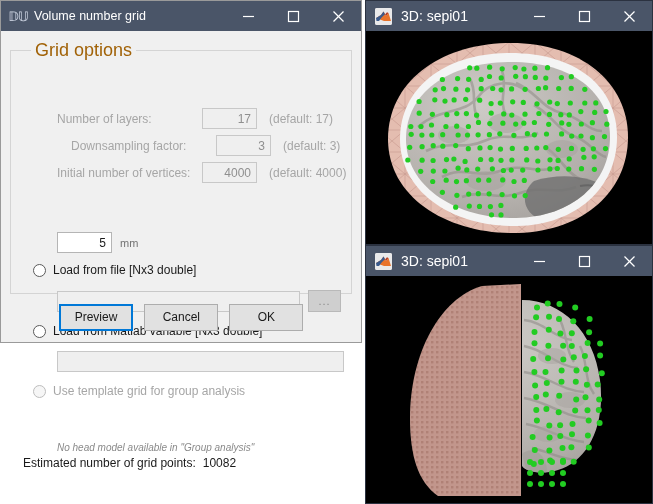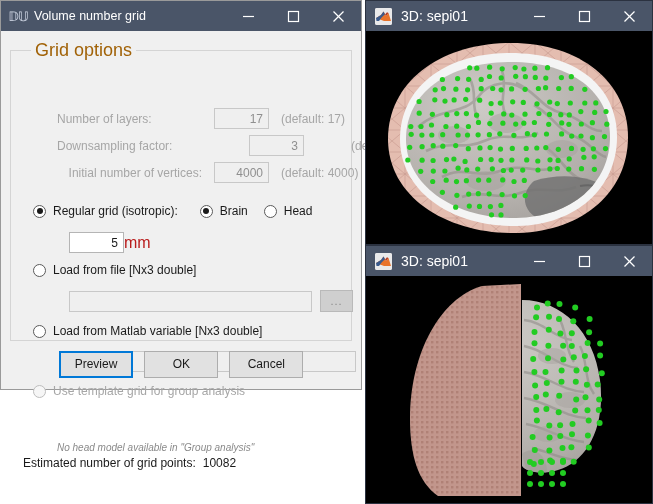--- a/index.html
+++ b/index.html
@@ -11,21 +11,21 @@
   }
   #root {
     position: relative;
     width: 653px; height: 504px;
   }
 
   
   #dialog {
     position: absolute;
     left: 0; top: 0;
-    width: 362px; height: 390px;
+    width: 362px; height: 343px;
     background: #f0f0f0;
     border: 1px solid #9a9a9a;
     box-sizing: border-box;
     display: flex;
     flex-direction: column;
   }
   .titlebar {
     height: 30px;
     background: #4a5568;
     display: flex;
@@ -134,37 +134,36 @@
     border: 1px solid #b5b5b5;
     background: #ffffff;
     box-sizing: border-box;
     font-size: 12px;
     color: #1a1a1a;
     display: flex;
     align-items: center;
     justify-content: flex-end;
     padding: 0 5px;
     height: 21px;
-    margin-left: 12px;
   }
   .tf.disabled {
     background: #efefef;
     border-color: #c8c8c8;
     color: #8f8f8f;
   }
   .tf.empty { justify-content: flex-start; }
   .defnote {
     font-size: 12px;
     color: #a6a6a6;
     margin-left: 12px;
   }
   .unit {
-    font-size: 16px;
-    color: #b91c1c;
-    margin-left: 0;
+    font-size: 11px;
+    color: #737373;
+    margin-left: 8px;
   }
 
   .browsebtn {
     width: 33px; height: 22px;
     background: #cfcfcf;
     border: 1px solid #b9b9b9;
     box-sizing: border-box;
     display: flex; align-items: center; justify-content: center;
     font-size: 11px;
     color: #8a8a8a;
@@ -277,40 +276,32 @@
         <legend>Grid options</legend>
         <div class="inner">
 
 
           <div class="row" style="left:46px; top:47px;">
             <span class="lbl dis" style="width:145px; display:inline-block;">Number of layers:</span>
             <span class="tf disabled" style="width:55px;">17</span>
             <span class="defnote">(default: 17)</span>
           </div>
 
-          <div class="row" style="left:46px; top:74px;gap:35px;">
+          <div class="row" style="left:60px; top:74px;">
             <span class="lbl dis" style="width:145px; display:inline-block;">Downsampling factor:</span>
             <span class="tf disabled" style="width:55px;">3</span>
             <span class="defnote">(default: 3)</span>
           </div>
 
           <div class="row" style="left:46px; top:101px;">
-            <span class="lbl dis" style="width:145px; display:inline-block;text-align:right;">Initial number of vertices:</span>
+            <span class="lbl dis" style="width:145px; display:inline-block;">Initial number of vertices:</span>
             <span class="tf disabled" style="width:55px;">4000</span>
             <span class="defnote">(default: 4000)</span>
           </div>
 
-          <div class="row" style="left:22px; top:143px;">
-            <span class="radio checked"></span>
-            <span class="lbl">Regular grid (isotropic):</span>
-            <span class="radio checked" style="margin-left:22px;"></span>
-            <span class="lbl">Brain</span>
-            <span class="radio" style="margin-left:16px;"></span>
-            <span class="lbl">Head</span>
-          </div>
 
           <div class="row" style="left:46px; top:171px;">
             <span class="tf" style="width:55px;">5</span>
             <span class="unit">mm</span>
           </div>
 
           <div class="row" style="left:22px; top:202px;">
             <span class="radio"></span>
             <span class="lbl">Load from file [Nx3 double]</span>
           </div>
@@ -338,22 +329,22 @@
           <div class="row" style="left:12px; top:395px;">
             <span class="lbl">Estimated number of grid points:</span>
             <span class="lbl" style="margin-left:7px;">10082</span>
           </div>
 
         </div>
       </fieldset>
 
       <div class="btnbar">
         <div class="btn focused">Preview</div>
+        <div class="btn">Cancel</div>
         <div class="btn">OK</div>
-        <div class="btn">Cancel</div>
       </div>
     </div>
   </div>
 
   <div class="win3d" id="win3d-top">
     <div class="tb3d">
       <div class="ml-icon">
         <svg width="17" height="17" viewBox="0 0 17 17">
           <rect width="17" height="17" fill="#e9e9ea"></rect>
           <path d="M1 10 L6 7 L8.5 3.5 L11 8 L13.5 5 L16 13 L9 13 Z" fill="#e8732a"></path>

